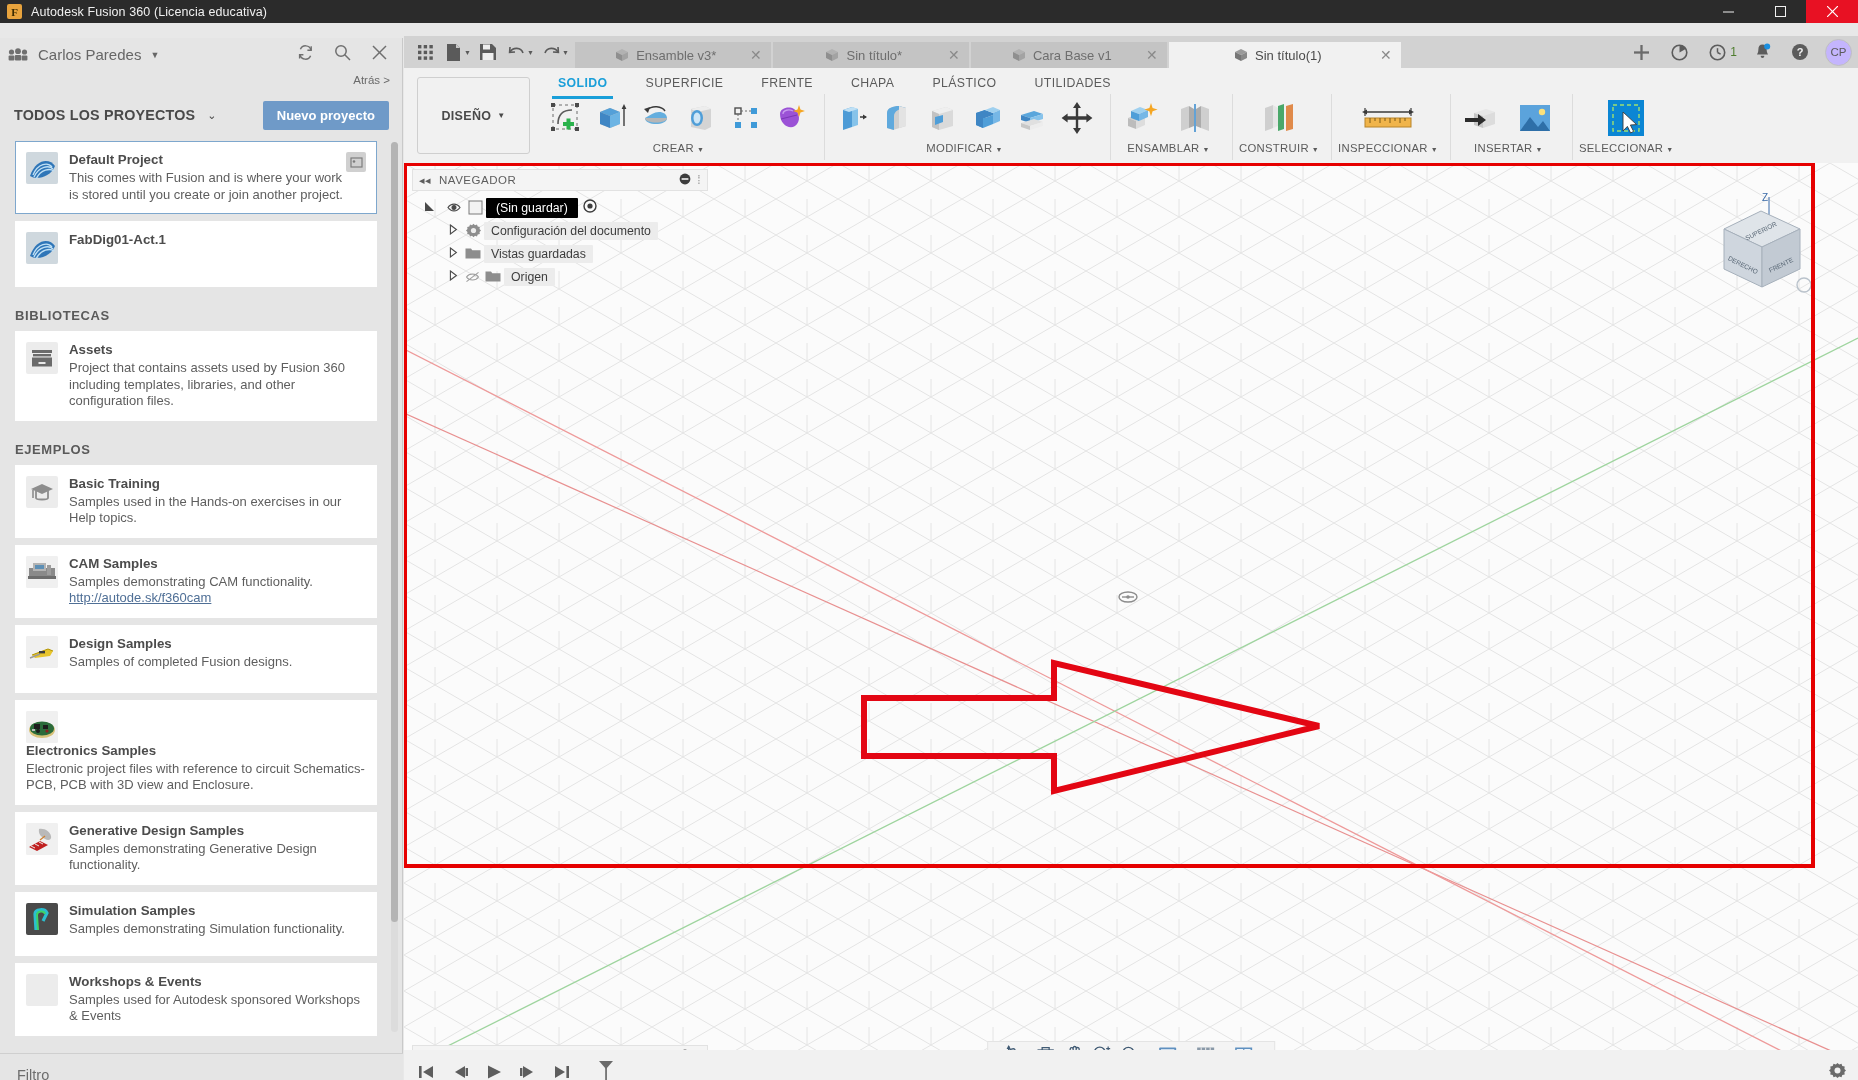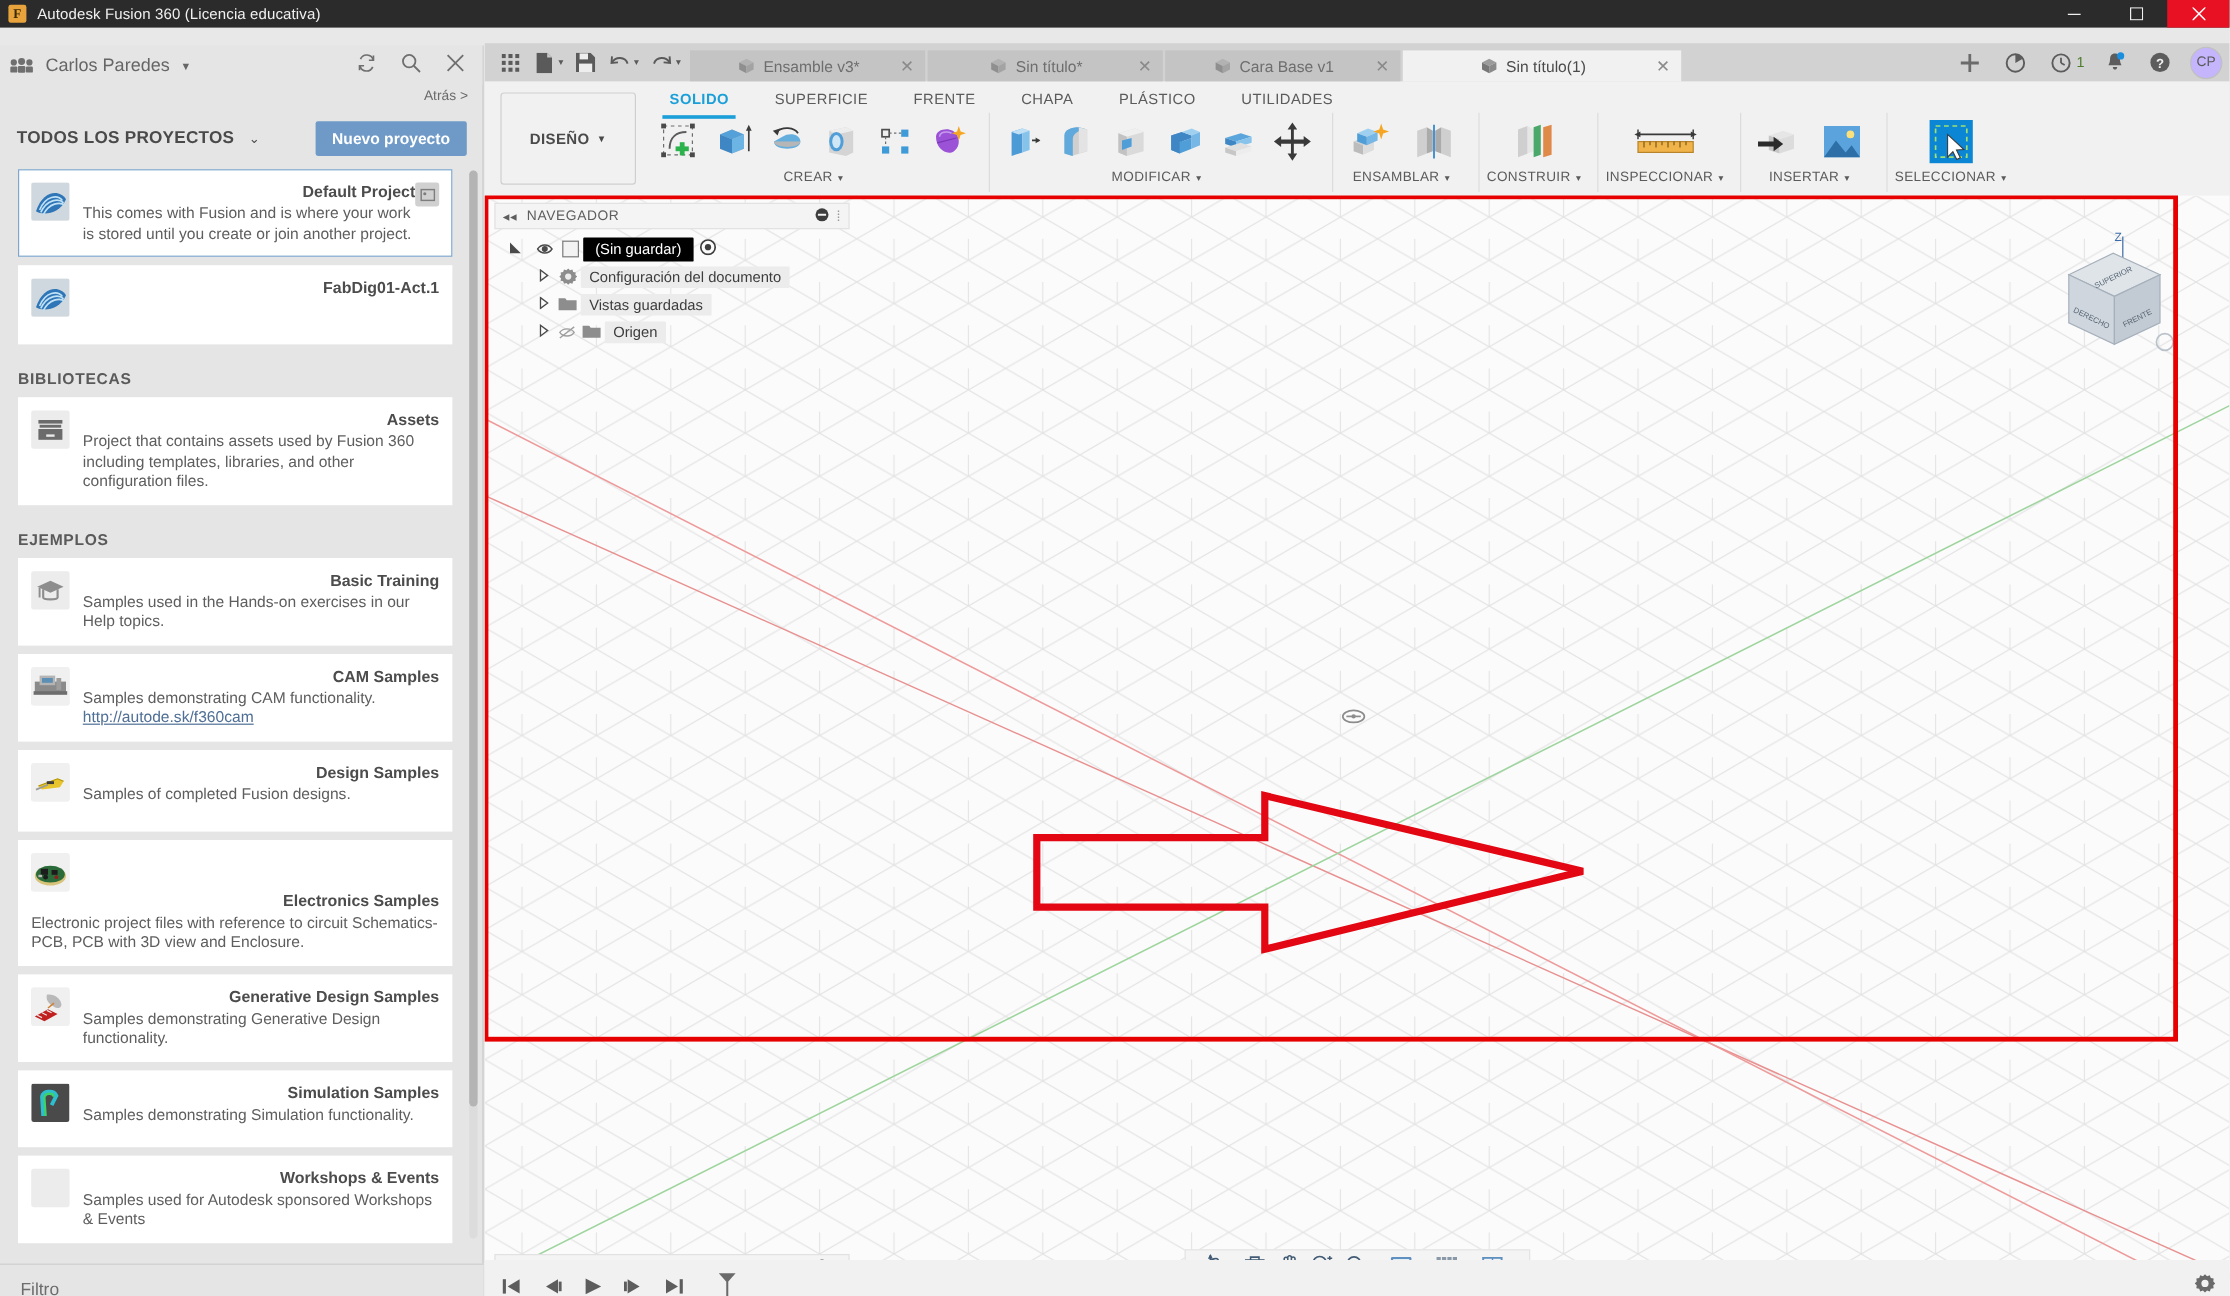--- a/index.html
+++ b/index.html
@@ -79,21 +79,21 @@
     margin:0 26px 7px 15px; background:#fff; border:1px solid transparent;
     display:flex; padding:10px 10px 10px 10px; min-height:52px;
   }
   .card.selected{ border:1px solid #7ea7cd; }
   .card .thumb{
     width:32px; height:32px; flex:0 0 32px; margin-right:11px; border-radius:2px;
     background:#ececec; display:flex; align-items:center; justify-content:center;
     overflow:hidden;
   }
   .card .ctext{ flex:1; min-width:0; }
-  .card .ctitle{ font-size:13.3px; font-weight:bold; color:#4c4c4c; margin-bottom:3px;text-align:right; }
+  .card .ctitle{ font-size:13.3px; font-weight:bold; color:#4c4c4c; margin-bottom:3px; }
   .card .cdesc{ font-size:13px; color:#5e5e5e; line-height:16.5px; }
   .card .clink{ color:#4f6f96; text-decoration:underline; }
   .card .cbadge{
     width:20px; height:20px; background:#d0d0d0; border-radius:2px; align-self:flex-start;
     display:flex; align-items:center; justify-content:center;
   }
 
   .dp-filter{
     position:absolute; left:0; bottom:0; width:403px; height:42px;
     background:#e5e5e5; border-top:1px solid #cfcfcf; display:flex; align-items:center;

